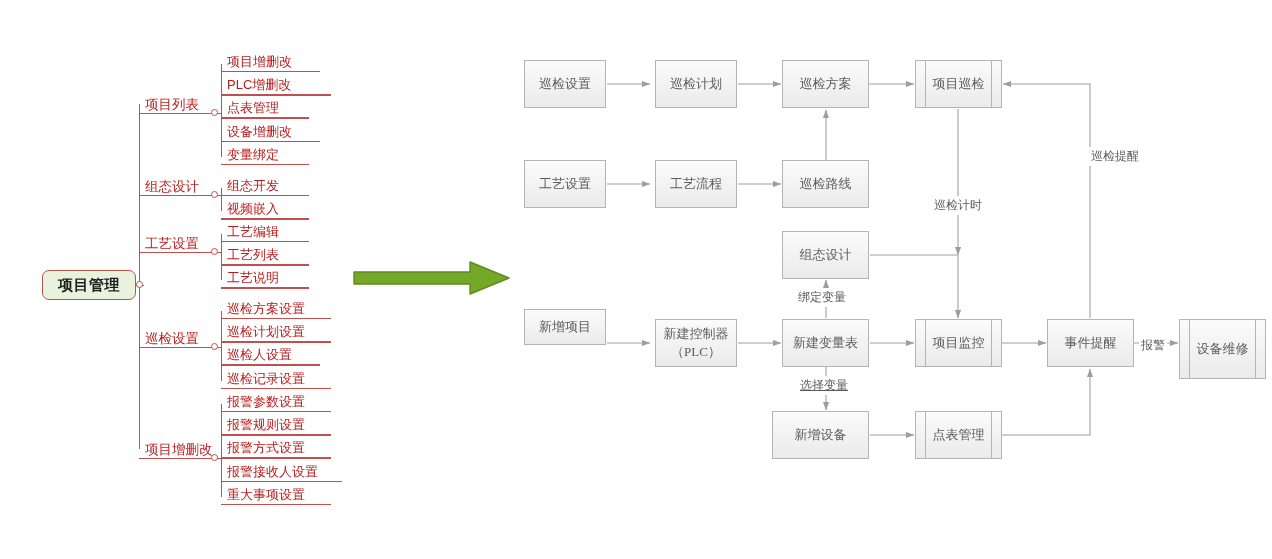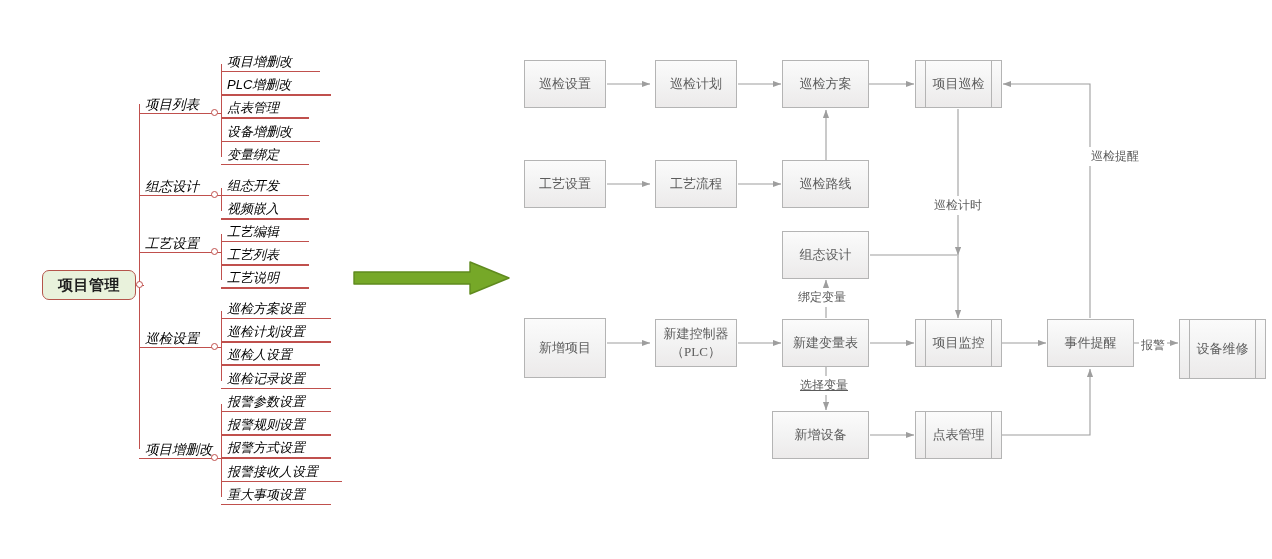--- a/index.html
+++ b/index.html
@@ -8,22 +8,22 @@
 
   
   .mm-root{
     position:absolute;box-sizing:border-box;
     background:#e9f2dc;border:1.6px solid #b5554b;border-radius:7px;
     color:#1d1d1d;font-weight:bold;font-size:15px;
     display:flex;align-items:center;justify-content:center;
     letter-spacing:.5px;
   }
   .mm-branch,.mm-leaf{
-    position:absolute;color:#000000;white-space:nowrap;
-    font-size:13.5px;line-height:1;font-style:italic;
+    position:absolute;color:#b91c1c;white-space:nowrap;
+    font-size:13.5px;line-height:1;
   }
   .mm-branch{font-size:13.5px;}
   .mm-leaf{font-size:13px;}
   .mm-ul{position:absolute;height:1.4px;background:#c0504d;}
   .mm-vl{position:absolute;width:1.4px;background:#c0504d;}
   .mm-dot{
     position:absolute;width:7px;height:7px;border-radius:50%;
     border:1.4px solid #c0504d;background:#fff;box-sizing:border-box;
   }
 
@@ -194,21 +194,21 @@
       </div>
       <div class="fb" style="left: 655px; top: 160px; width: 82px; height: 48px;">
         <span>工艺流程</span>
       </div>
       <div class="fb" style="left: 782px; top: 160px; width: 87px; height: 48px;">
         <span>巡检路线</span>
       </div>
       <div class="fb" style="left: 782px; top: 231px; width: 87px; height: 48px;">
         <span>组态设计</span>
       </div>
-      <div class="fb" style="left: 524px; top: 318px; width: 82px; height: 60px;">
+      <div class="fb" style="left: 524px; top: 309px; width: 82px; height: 36px;">
         <span>新增项目</span>
       </div>
       <div class="fb" style="left: 655px; top: 319px; width: 82px; height: 48px;">
         <span>新建控制器<br>（PLC）</span>
       </div>
       <div class="fb" style="left: 782px; top: 319px; width: 87px; height: 48px;">
         <span>新建变量表</span>
       </div>
       <div class="fb pp" style="left: 915px; top: 319px; width: 87px; height: 48px;">
         <span>项目监控</span>

